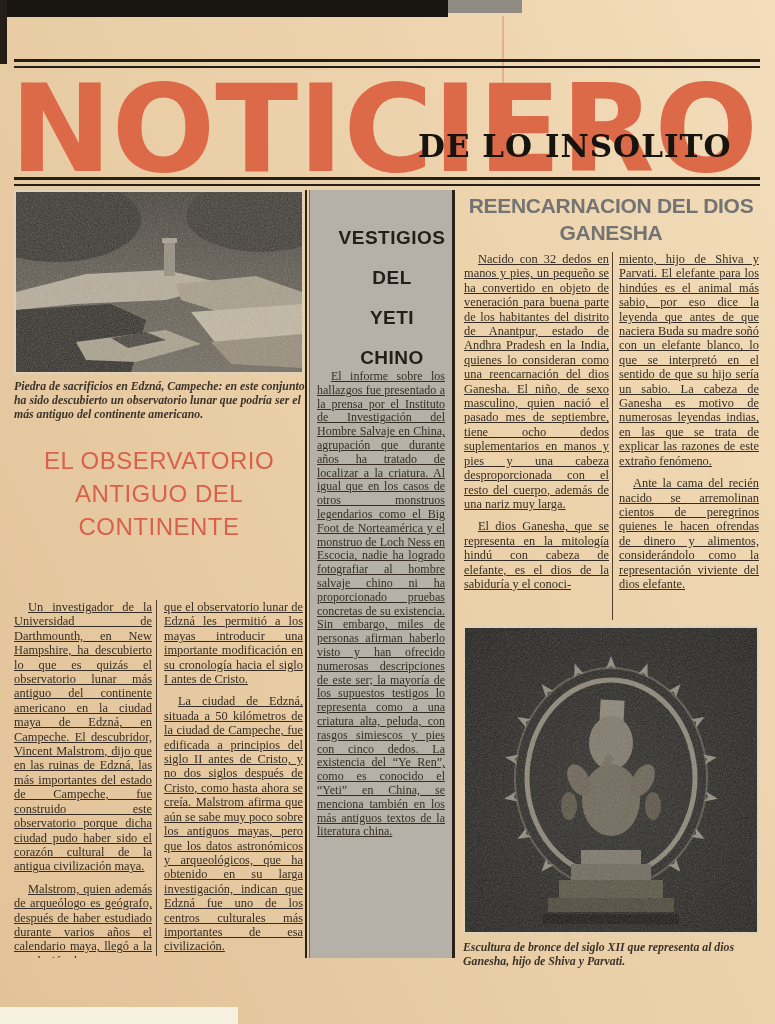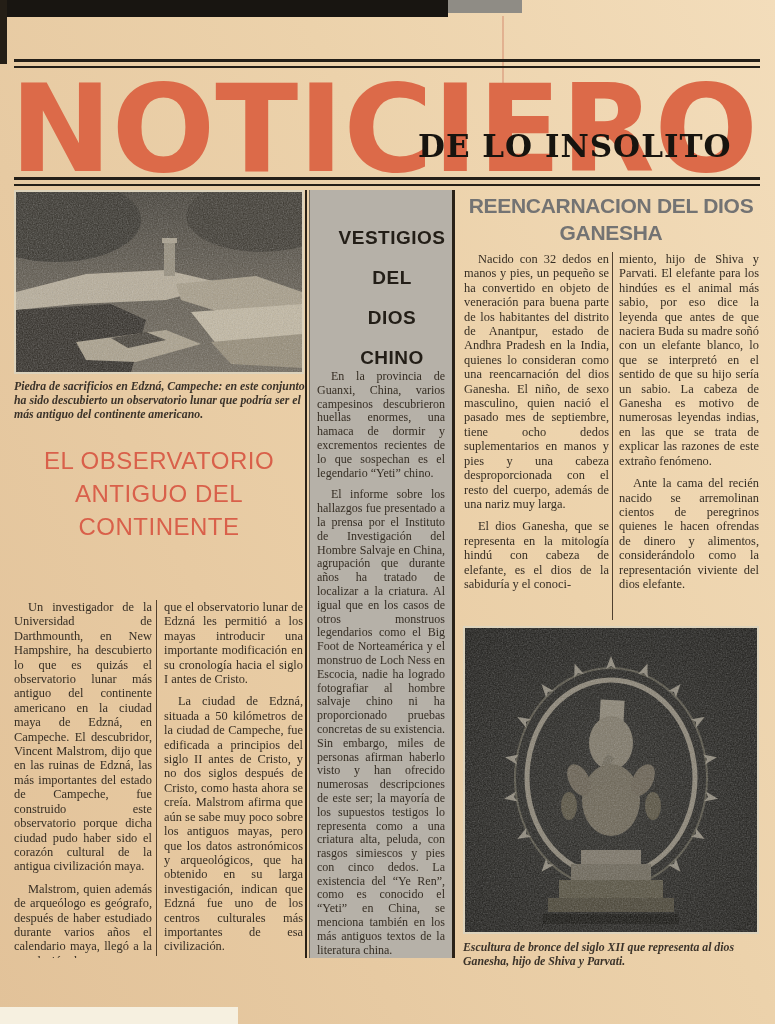--- a/index.html
+++ b/index.html
@@ -30,21 +30,21 @@
     font-weight:bold;
   }
   .headline-red{
     text-align:center;font-family:"Liberation Sans",sans-serif;font-weight:normal;
     font-size:24px;line-height:33px;color:#d9604a;letter-spacing:.5px;margin-top:12px;
   }
   .headline-black{
     text-align:center;font-family:"Liberation Sans",sans-serif;font-weight:bold;
     font-size:21px;line-height:27px;color:#737373;letter-spacing:-.3px;
   }
-  .bodycol{overflow:hidden;text-align:justify;}
+  .bodycol{overflow:hidden;text-align:justify;text-decoration:underline;}
   .body-p{
     margin:0;font-size:12.4px;line-height:14.4px;text-indent:14px;color:#362e24;
   }
   .body-p.cont{text-indent:0;}
   .body-p + .body-p{margin-top:8px;}
   .vrule{background:rgba(52,38,24,.85);}
   .vrule-heavy{background:#2a2218;}
   
   .graybox{background:#b6b1a8;border-left:1px solid #716b60;}
   .mid-title{
@@ -124,26 +124,25 @@
   <p class="body-p">La ciudad de Edzná, situada a 50 kilómetros de la ciudad de Campeche, fue edificada a principios del siglo II antes de Cristo, y no dos siglos después de Cristo, como hasta ahora se creía. Malstrom afirma que aún se sabe muy poco sobre los antiguos mayas, pero que los datos astronómicos y arqueológicos, que ha obtenido en su larga investigación, indican que Edzná fue uno de los centros culturales más importantes de esa civilización.</p>
 </div>
 
 <div class="abs vrule-heavy" style="left:305px;top:190px;width:2px;height:768px;"></div>
 <div class="abs graybox" style="left:309px;top:190px;width:143px;height:768px;"></div>
 <div class="abs vrule-heavy" style="left:452px;top:190px;width:3px;height:768px;"></div>
 
 <div class="abs mid-title" style="left:309px;top:218px;width:166px;text-align:center;">
   <div>VESTIGIOS</div>
   <div>DEL</div>
-  <div>DIOS</div>
+  <div>YETI</div>
   <div>CHINO</div>
 </div>
 
 <div class="abs bodycol mid-body" style="left:317px;top:370px;width:128px;height:586px;">
-  <p class="body-p">En la provincia de Guanxi, China, varios campesinos descubrieron huellas enormes, una hamaca de dormir y excrementos recientes de lo que sospechan es el legendario “Yeti” chino.</p>
   <p class="body-p">El informe sobre los hallazgos fue presentado a la prensa por el Instituto de Investigación del Hombre Salvaje en China, agrupación que durante años ha tratado de localizar a la criatura. Al igual que en los casos de otros monstruos legendarios como el Big Foot de Norteamérica y el monstruo de Loch Ness en Escocia, nadie ha logrado fotografiar al hombre salvaje chino ni ha proporcionado pruebas concretas de su existencia. Sin embargo, miles de personas afirman haberlo visto y han ofrecido numerosas descripciones de este ser; la mayoría de los supuestos testigos lo representa como a una criatura alta, peluda, con rasgos simiescos y pies con cinco dedos. La existencia del “Ye Ren”, como es conocido el “Yeti” en China, se menciona también en los más antiguos textos de la literatura china.</p>
 </div>
 
 <div class="abs headline-black" style="left:462px;top:192px;width:298px;">
   <div>REENCARNACION DEL DIOS</div>
   <div>GANESHA</div>
 </div>
 
 <div class="abs bodycol" style="left:464px;top:252px;width:145px;height:370px;">
   <p class="body-p">Nacido con 32 dedos en manos y pies, un pequeño se ha convertido en objeto de veneración para buena parte de los habitantes del distrito de Anantpur, estado de Andhra Pradesh en la India, quienes lo consideran como una reencarnación del dios Ganesha. El niño, de sexo masculino, quien nació el pasado mes de septiembre, tiene ocho dedos suplementarios en manos y pies y una cabeza desproporcionada con el resto del cuerpo, además de una nariz muy larga.</p>

